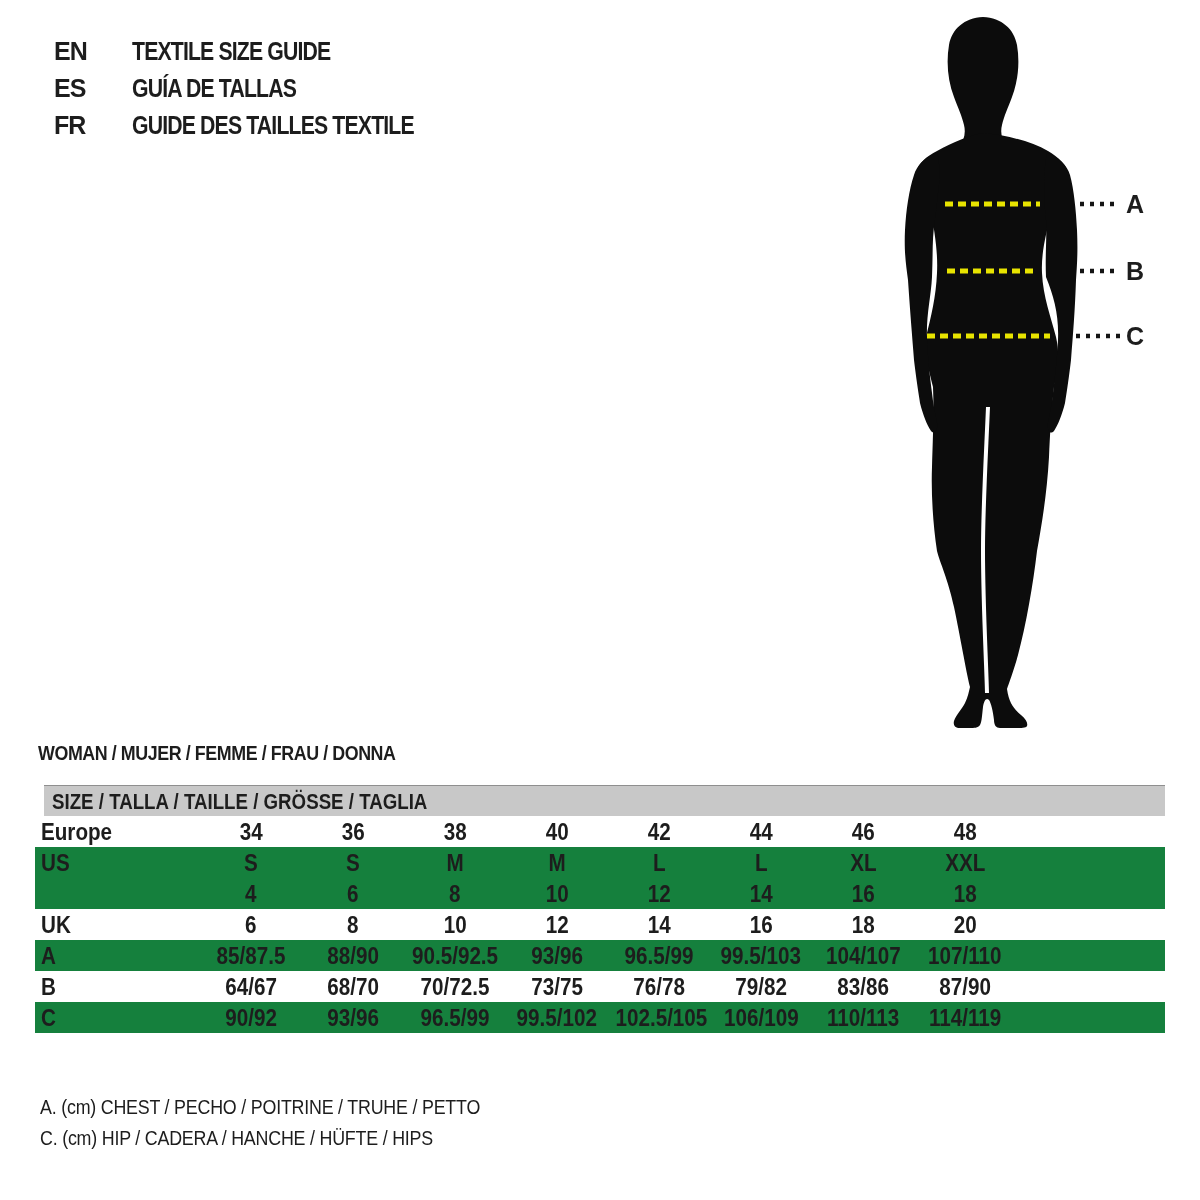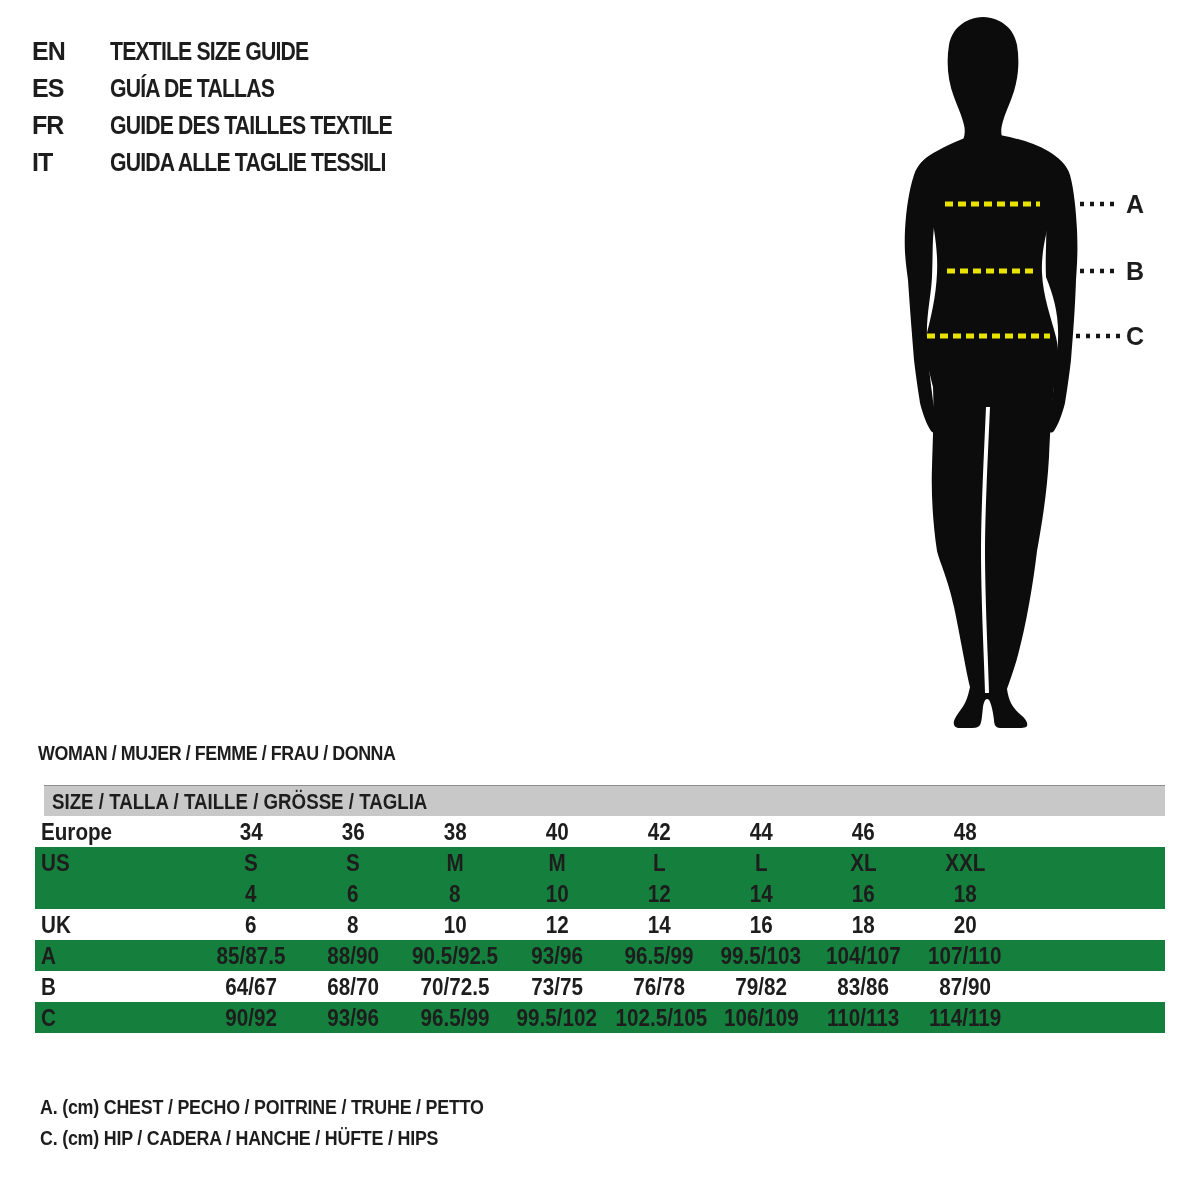--- a/index.html
+++ b/index.html
@@ -1,20 +1,20 @@
 <!DOCTYPE html>
 <html><head>
 <meta charset="utf-8">
 <style>
   html,body{margin:0;padding:0;background:#ffffff;}
   .page{position:relative;width:1200px;height:1200px;background:#ffffff;overflow:hidden;
         font-family:"Liberation Sans","DejaVu Sans",sans-serif;color:#1d1d1d;}
 
   
-  .lang-list{position:absolute;left:32px;top:33px;}
+  .lang-list{position:absolute;left:54px;top:33px;}
   .lang-row{display:flex;height:37px;align-items:center;}
   .lang-code{width:78px;font-size:25px;font-weight:700;letter-spacing:-1px;}
   .lang-label{font-size:25px;font-weight:700;letter-spacing:-1px;white-space:nowrap;}
   .cond{display:inline-block;transform:scaleX(.85);transform-origin:0 50%;white-space:nowrap;}
 
   
   .figure{position:absolute;left:0;top:0;width:1200px;height:760px;}
   .figure svg{position:absolute;left:880px;top:15px;}
   .measure-label{position:absolute;font-size:25px;font-weight:700;width:40px;text-align:left;}
   .ml-a{left:1126px;top:190px;}
@@ -31,43 +31,39 @@
   table.size{border-collapse:collapse;width:1130px;table-layout:fixed;}
   table.size td{height:31px;padding:0;font-size:24px;font-weight:700;text-align:center;
                 vertical-align:middle;white-space:nowrap;overflow:visible;}
   table.size td.rlabel{text-align:left;padding-left:6px;font-size:24px;}
   table.size tr.shaded{background:#15803d;}
   td .v,.rl{display:inline-block;transform:scaleX(.86);transform-origin:center;}
   td.rlabel .rl{transform-origin:0 50%;}
 
   
   .legend{position:absolute;left:40px;top:1091px;}
-  .legend-line{height:31px;line-height:31px;font-size:21px;font-weight:700;letter-spacing:-.25px;}
+  .legend-line{height:31px;line-height:31px;font-size:21px;font-weight:400;letter-spacing:-.25px;}
 </style>
 </head>
 <body>
 
 <div class="page">
 
   <div class="lang-list">
     <div class="lang-row">
       <span class="lang-code">EN</span>
       <span class="lang-label cond">TEXTILE SIZE GUIDE</span>
     </div>
     <div class="lang-row">
       <span class="lang-code">ES</span>
       <span class="lang-label cond">GUÍA DE TALLAS</span>
     </div>
     <div class="lang-row">
       <span class="lang-code">FR</span>
       <span class="lang-label cond">GUIDE DES TAILLES TEXTILE</span>
-    </div>
-    <div class="lang-row">
-      <span class="lang-code">IT</span>
-      <span class="lang-label cond">GUIDA ALLE TAGLIE TESSILI</span>
     </div>
   </div>
 
   <div class="figure">
     <svg width="320" height="720" viewBox="0 0 320 720">
 
       <path d="M103,2 C122,3 134,14 137,30 C140,48 138,66 132,82 C128,93 124,101 122,110
                C120,118 122,126 127,131 C118,136 108,138 103,138 C98,138 88,136 79,131
                C84,126 86,118 84,110 C82,101 78,93 74,82 C68,66 66,48 69,30 C72,14 84,3 103,2 Z" fill="#0c0c0c"></path>
 

